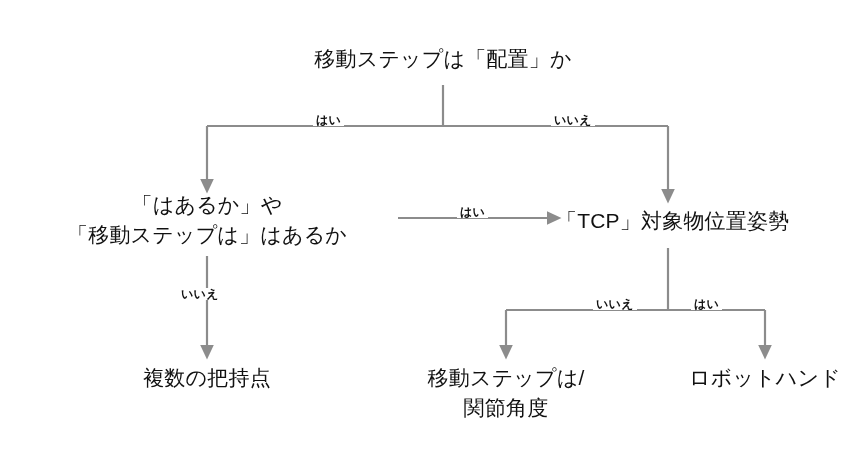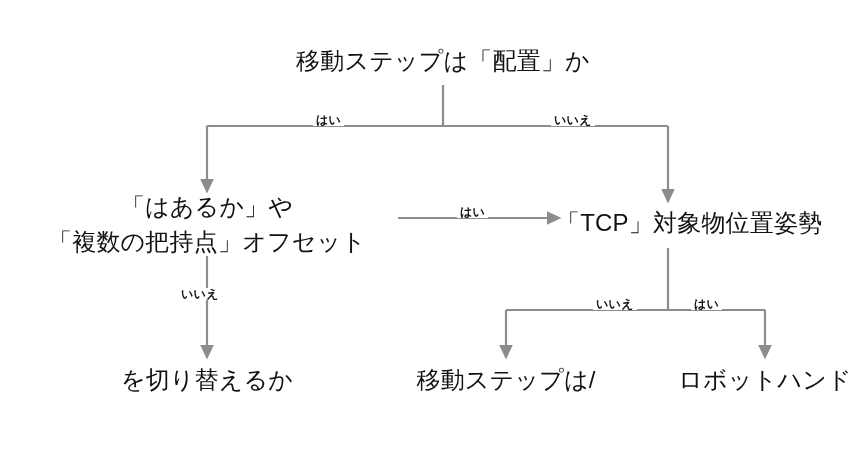--- a/index.html
+++ b/index.html
@@ -23,21 +23,21 @@
     position: absolute;
     left: 0;
     top: 0;
     width: 857px;
     height: 451px;
     pointer-events: none;
   }
   .node {
     position: absolute;
     text-align: center;
-    font-size: 24px;
+    font-size: 21px;
     line-height: 1.45;
     color: #111111;
     white-space: nowrap;
     letter-spacing: 0.2px;
   }
   .node .line {
     display: block;
   }
   .edge-label {
     position: absolute;
@@ -86,33 +86,34 @@
       <path d="M765,310 L765,352" marker-end="url(#arrowhead)"></path>
     </g>
   </svg>
 
   <div class="node" style="left: 243px; top: 44px; width: 400px;">
     <span class="line">移動ステップは「配置」か</span>
   </div>
 
   <div class="node" style="left: 27px; top: 190px; width: 360px;">
     <span class="line">「はあるか」や</span>
-    <span class="line">「複数の把持点」オフセット</span>
+    <span class="line">「移動ステップは」はあるか</span>
   </div>
 
   <div class="node" style="left: 556px; top: 206px; width: 290px; text-align: left;">
     <span class="line">「TCP」対象物位置姿勢</span>
   </div>
 
   <div class="node" style="left: 57px; top: 363px; width: 300px;">
-    <span class="line">を切り替えるか</span>
+    <span class="line">複数の把持点</span>
   </div>
 
   <div class="node" style="left: 386px; top: 363px; width: 240px;">
     <span class="line">移動ステップは/</span>
+    <span class="line">関節角度</span>
   </div>
 
   <div class="node" style="left: 645px; top: 363px; width: 240px;">
     <span class="line">ロボットハンド</span>
   </div>
 
   <div class="edge-label" style="left: 313px; top: 114px;">はい</div>
 
   <div class="edge-label" style="left: 551px; top: 114px;">いいえ</div>
 

